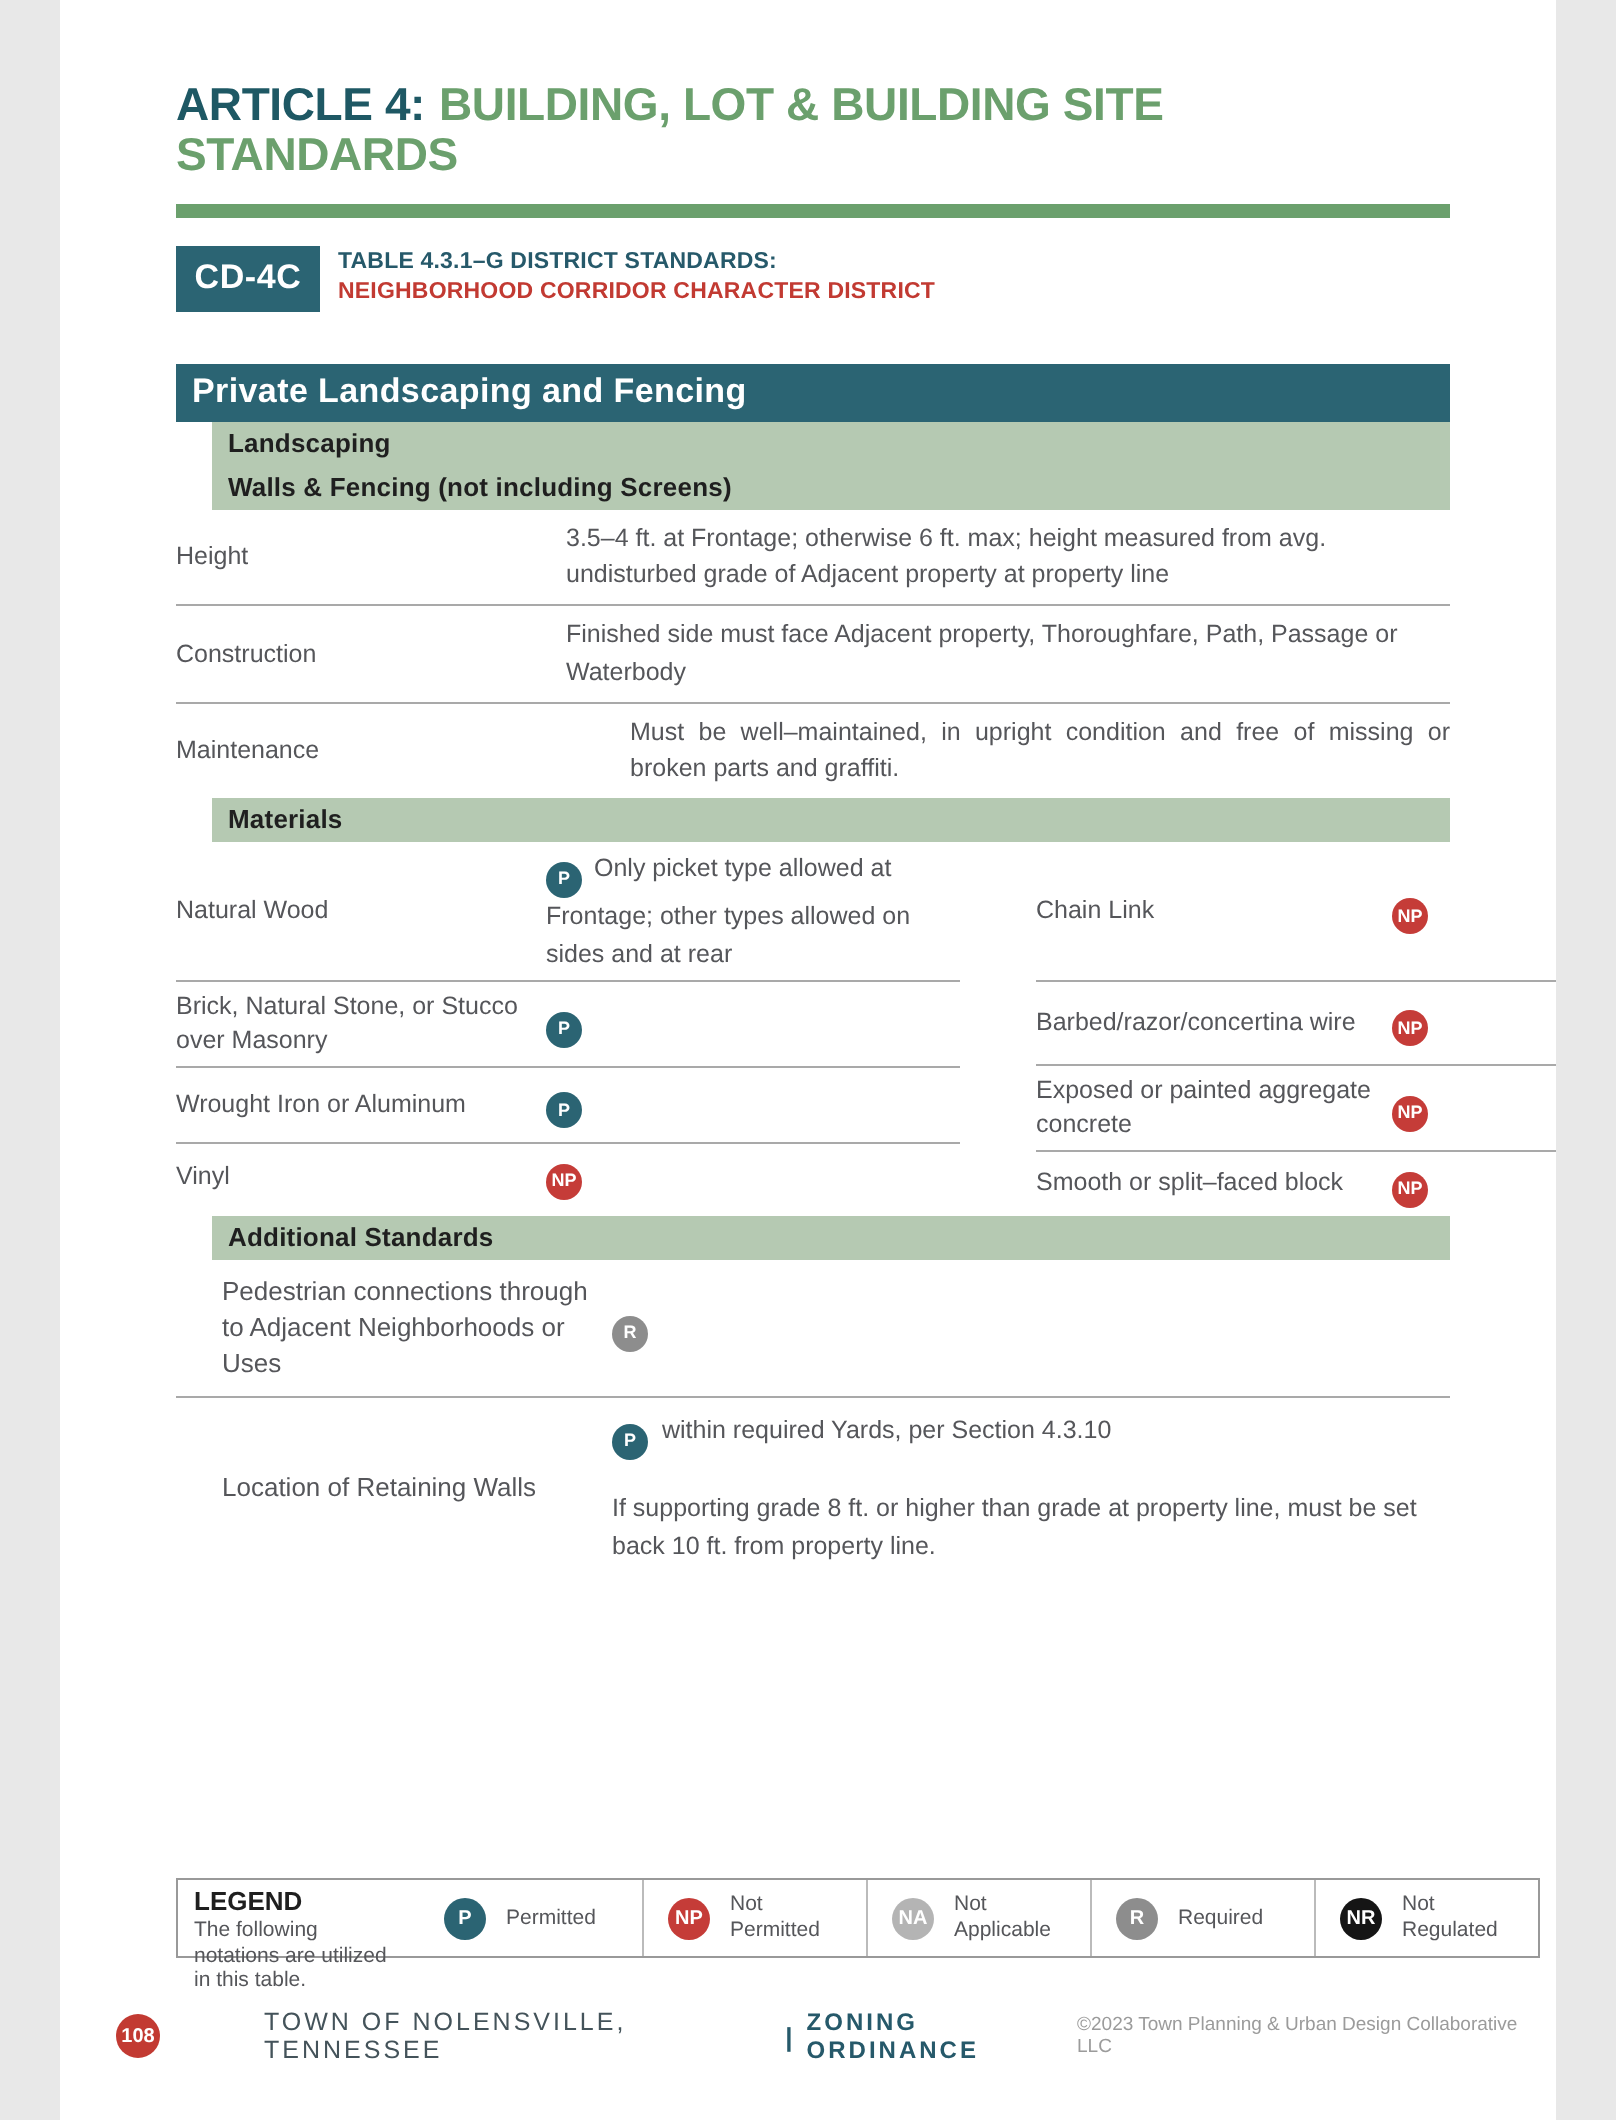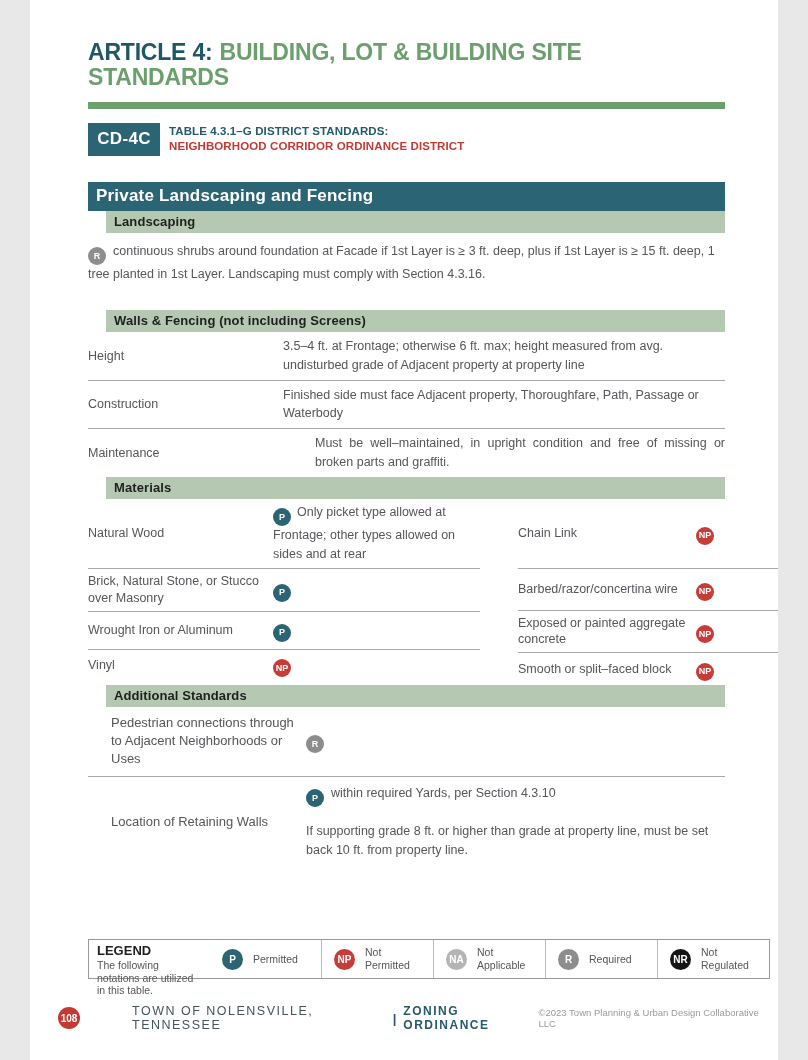--- a/index.html
+++ b/index.html
@@ -101,29 +101,28 @@
 <div class="page">
 
   <h1><span class="t1">ARTICLE 4:</span><span class="t2">BUILDING, LOT &amp; BUILDING SITE STANDARDS</span></h1>
 
   <div class="rule"></div>
 
   <div class="district-row">
     <div class="district-tag">CD-4C</div>
     <div class="district-label">
       <div class="dl1">TABLE 4.3.1–G DISTRICT STANDARDS:</div>
-      <div class="dl2">NEIGHBORHOOD CORRIDOR ORDINANCE DISTRICT</div>
+      <div class="dl2">NEIGHBORHOOD CORRIDOR CHARACTER DISTRICT</div>
     </div>
   </div>
 
   <div class="bar-teal">Private Landscaping and Fencing</div>
 
   <div class="bar-sage">Landscaping</div>
 
-  <p class="para"><span class="badge b-r">R</span><span>continuous shrubs around foundation at Facade if 1st Layer is ≥ 3 ft. deep, plus if 1st Layer is ≥ 15 ft. deep, 1 tree planted in 1st Layer. Landscaping must comply with Section 4.3.16.</span></p>
 
   <div class="bar-sage">Walls &amp; Fencing (not including Screens)</div>
 
   <div class="row">
     <div class="label">Height</div>
     <div class="value">3.5–4 ft. at Frontage; otherwise 6 ft. max; height measured from avg. undisturbed grade of Adjacent property at property line</div>
   </div>
   <div class="row">
     <div class="label">Construction</div>
     <div class="value">Finished side must face Adjacent property, Thoroughfare, Path, Passage or Waterbody</div>

